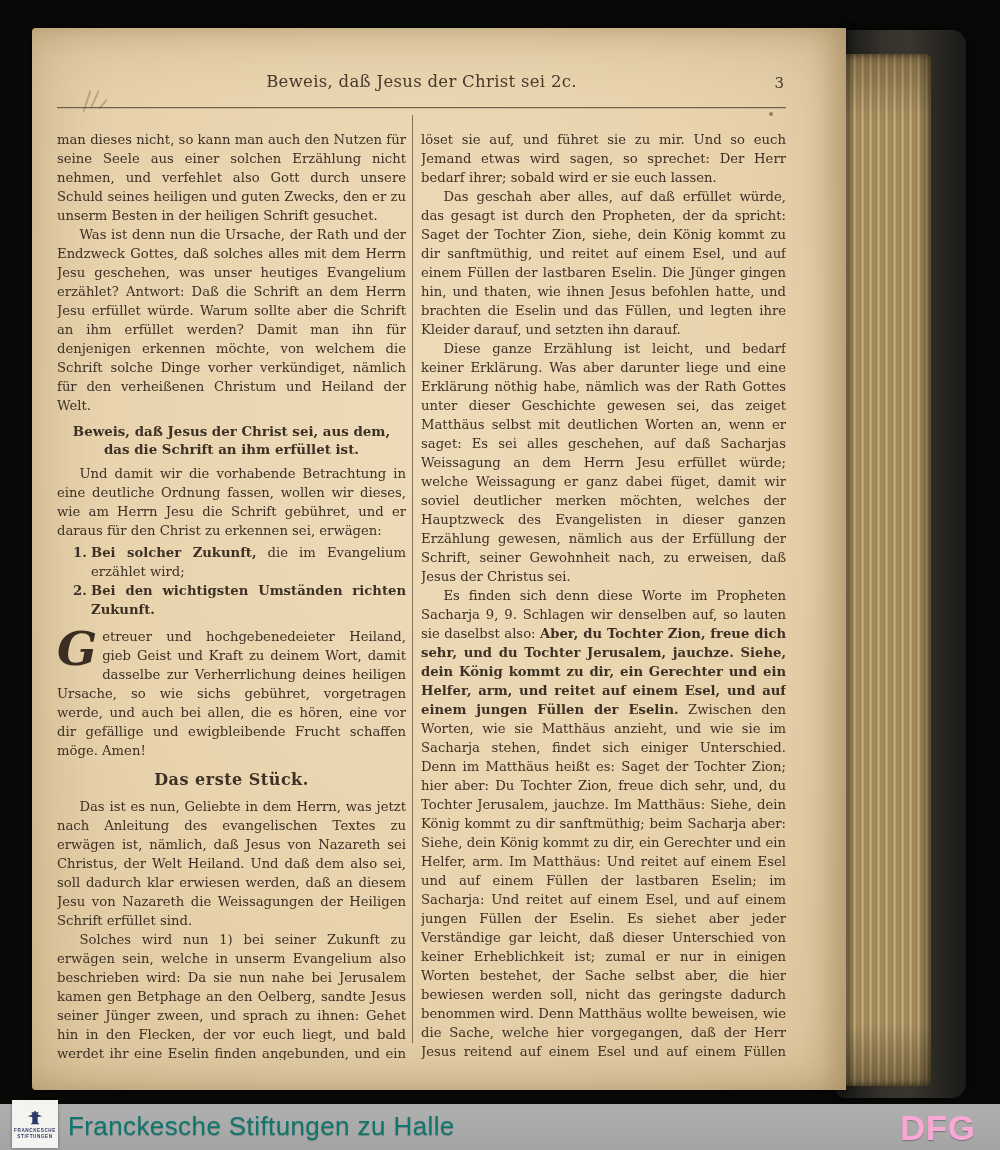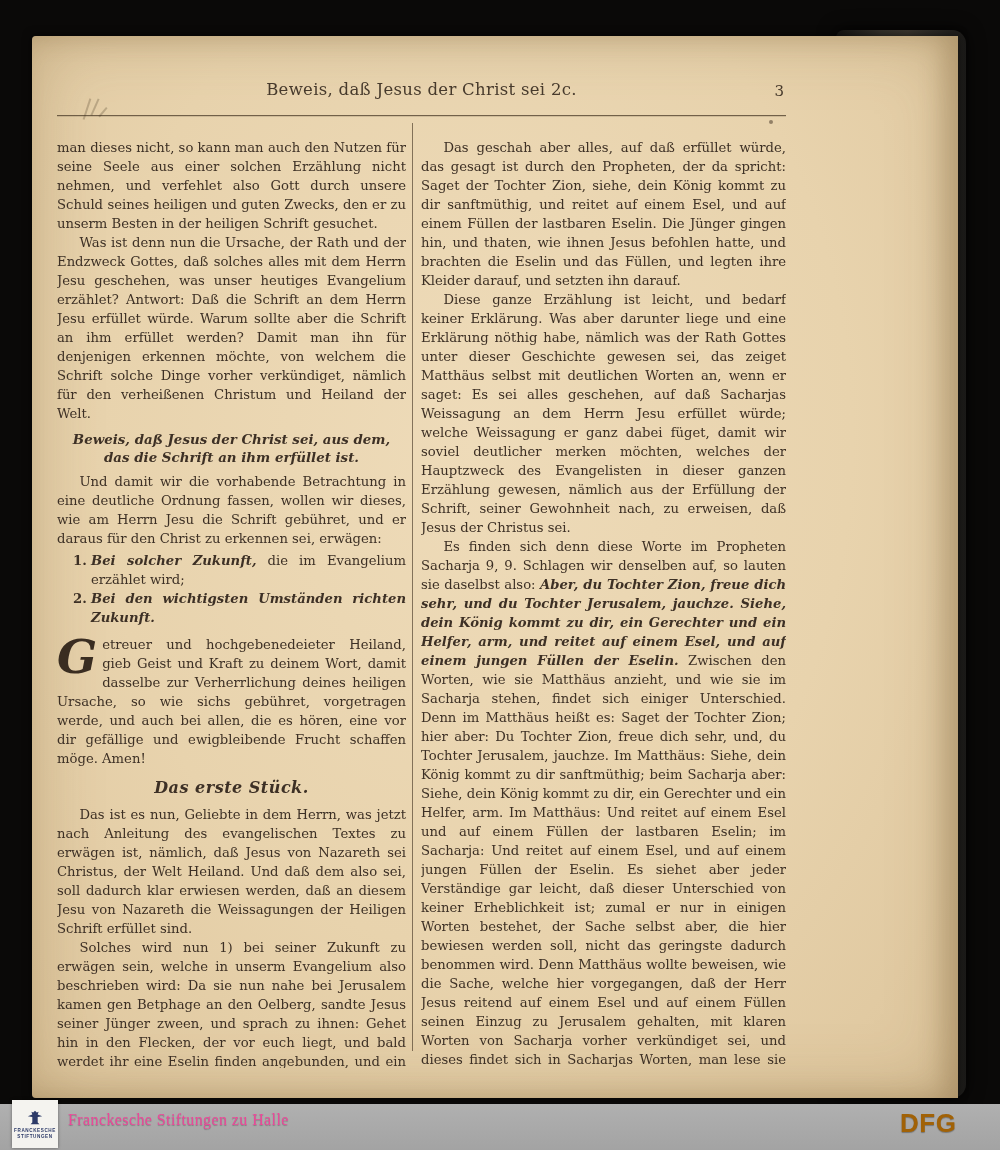--- a/index.html
+++ b/index.html
@@ -27,25 +27,24 @@
   }
   .fore-edge{
     position:absolute;left:845px;top:54px;width:86px;height:1032px;
     background:
       linear-gradient(180deg, rgba(60,45,20,.35) 0%, rgba(0,0,0,0) 6%, rgba(0,0,0,0) 94%, rgba(40,30,12,.4) 100%),
       repeating-linear-gradient(90deg,#b59c6c 0px,#c7ae80 2px,#937d4e 4px,#ab9263 6px,#8a744a 8px);
     border-radius:3px 6px 6px 3px;
     box-shadow:inset -6px 0 10px rgba(0,0,0,.45), inset 4px 0 6px rgba(0,0,0,.3);
   }
   .page{
-    position:absolute;left:32px;top:28px;width:926px;height:1062px;
+    position:absolute;left:32px;top:28px;width:814px;height:1062px;
     background:radial-gradient(ellipse at 48% 38%, #eedbb9 0%, #e8d3ad 55%, #ddc59c 100%);
     border-radius:4px 0 0 4px;
     box-shadow:inset 0 0 70px rgba(115,85,40,.28), inset -14px 0 24px rgba(100,70,30,.25), 0 0 10px rgba(0,0,0,.6);
-    margin-top:8px;
   }
   .pencil-mark{position:absolute;left:54px;top:62px;width:30px;height:30px;opacity:.4;}
   .pencil-mark i{position:absolute;display:block;width:1.5px;height:22px;background:#7d6c50;transform:rotate(18deg);}
   .pencil-mark i:nth-child(2){left:8px;height:18px;transform:rotate(24deg);}
   .pencil-mark i:nth-child(3){left:16px;height:12px;transform:rotate(40deg);top:8px;}
   .ink-speck{position:absolute;left:737px;top:84px;width:4px;height:4px;border-radius:50%;background:#4a3c2c;opacity:.55;}
 
   
   .page-header{position:absolute;left:25px;top:44px;width:729px;height:26px;}
   .running-title{
@@ -62,21 +61,21 @@
   .column{position:absolute;top:12px;height:930px;overflow:hidden;text-align:justify;
     font-size:13.2px;line-height:19px;color:var(--ink);}
   .column-left{left:0;width:349px;}
   .column-right{left:364px;width:365px;}
   .column-divider{
     position:absolute;left:355px;top:-3px;width:1px;height:928px;
     background:rgba(60,45,28,.6);
   }
   p{margin:0;}
   .para.indent{text-indent:1.7em;}
-  .b{font-weight:bold;font-style:italic;}
+  .b{font-weight:bold;}
   .heading{
     text-align:center;font-weight:bold;font-size:13.4px;line-height:18px;
     margin:7px 8px 6px 8px;text-indent:0;
   }
   .section-title{
     text-align:center;font-weight:bold;font-size:16px;letter-spacing:.5px;
     margin:10px 0 8px 0;text-indent:0;font-family:"DejaVu Serif",serif;
   }
   .list{margin:3px 0 6px 0;padding-left:16px;}
   .list-item{display:flex;}
@@ -94,27 +93,27 @@
     background:linear-gradient(180deg,#b0b0b0 0%,#a3a3a3 100%);
   }
   .franckesche-logo-box{
     position:absolute;left:12px;top:1100px;width:46px;height:48px;background:#f4f3ef;
     display:flex;flex-direction:column;align-items:center;justify-content:center;gap:1px;
     box-shadow:0 0 3px rgba(0,0,0,.4);
   }
   .logo-caption{font-family:"Liberation Sans",sans-serif;font-size:4.6px;line-height:5.4px;
     font-weight:bold;color:var(--logo-blue);letter-spacing:.6px;text-align:center;}
   .footer-title{
-    position:absolute;left:68px;top:1111px;color:#ec4899;
-    font-family:Liberation Serif, serif;font-size:16px;letter-spacing:.4px;
+    position:absolute;left:68px;top:1111px;color:#0f766e;
+    font-family:Liberation Sans, sans-serif;font-size:26px;letter-spacing:.4px;
     text-shadow:0 1px 1px rgba(0,0,0,.25);
   }
   .dfg-logo{
-    position:absolute;left:900px;top:1108px;color:#a16207;
-    font-family:"Liberation Sans",sans-serif;font-weight:bold;font-size:26px;
+    position:absolute;left:900px;top:1108px;color:#f9a8d4;
+    font-family:"Liberation Sans",sans-serif;font-weight:bold;font-size:35px;
     letter-spacing:.5px;transform:scaleY(1.02);
     text-shadow:0 1px 1px rgba(0,0,0,.3);
   }
 </style>
 </head>
 <body>
 
 <div class="book-cover"></div>
 <div class="fore-edge"></div>
 
@@ -149,20 +148,21 @@
           </div>
         </div>
         <p class="dropcap"><span class="initial">G</span><span>etreuer und hochgebenedeieter Heiland, gieb Geist und Kraft zu deinem Wort, damit dasselbe zur Verherrlichung deines heiligen Ursache, so wie sichs gebühret, vorgetragen werde, und auch bei allen, die es hören, eine vor dir gefällige und ewigbleibende Frucht schaffen möge.  Amen!</span></p>
         <p class="section-title"><span class="b">Das erste Stück.</span></p>
         <p class="para indent"><span>Das ist es nun, Geliebte in dem Herrn, was jetzt nach Anleitung des evangelischen Textes zu erwägen ist, nämlich, daß Jesus von Nazareth sei Christus, der Welt Heiland.  Und daß dem also sei, soll dadurch klar erwiesen werden, daß an diesem Jesu von Nazareth die Weissagungen der Heiligen Schrift erfüllet sind.</span></p>
         <p class="para indent"><span>Solches wird nun 1) bei seiner Zukunft zu erwägen sein, welche in unserm Evangelium also beschrieben wird: Da sie nun nahe bei Jerusalem kamen gen Betphage an den Oelberg, sandte Jesus seiner Jünger zween, und sprach zu ihnen: Gehet hin in den Flecken, der vor euch liegt, und bald werdet ihr eine Eselin finden angebunden, und ein Füllen bei ihr;</span></p>
       </div>
     <div class="column-divider"></div>
     <div class="column column-right">
       <div id="col-right">
+          <p class="para"><span>löset sie auf, und führet sie zu mir.  Und so euch Jemand etwas wird sagen, so sprechet: Der Herr bedarf ihrer; sobald wird er sie euch lassen.</span></p>
           <p class="para indent"><span>Das geschah aber alles, auf daß erfüllet würde, das gesagt ist durch den Propheten, der da spricht: Saget der Tochter Zion, siehe, dein König kommt zu dir sanftmüthig, und reitet auf einem Esel, und auf einem Füllen der lastbaren Eselin.  Die Jünger gingen hin, und thaten, wie ihnen Jesus befohlen hatte, und brachten die Eselin und das Füllen, und legten ihre Kleider darauf, und setzten ihn darauf.</span></p>
           <p class="para indent"><span>Diese ganze Erzählung ist leicht, und bedarf keiner Erklärung.  Was aber darunter liege und eine Erklärung nöthig habe, nämlich was der Rath Gottes unter dieser Geschichte gewesen sei, das zeiget Matthäus selbst mit deutlichen Worten an, wenn er saget: Es sei alles geschehen, auf daß Sacharjas Weissagung an dem Herrn Jesu erfüllet würde; welche Weissagung er ganz dabei füget, damit wir soviel deutlicher merken möchten, welches der Hauptzweck des Evangelisten in dieser ganzen Erzählung gewesen, nämlich aus der Erfüllung der Schrift, seiner Gewohnheit nach, zu erweisen, daß Jesus der Christus sei.</span></p>
           <p class="para indent"><span>Es finden sich denn diese Worte im Propheten Sacharja 9, 9. Schlagen wir denselben auf, so lauten sie daselbst also: </span><span class="b">Aber, du Tochter Zion, freue dich sehr, und du Tochter Jerusalem, jauchze.  Siehe, dein König kommt zu dir, ein Gerechter und ein Helfer, arm, und reitet auf einem Esel, und auf einem jungen Füllen der Eselin.</span><span> Zwischen den Worten, wie sie Matthäus anzieht, und wie sie im Sacharja stehen, findet sich einiger Unterschied. Denn im Matthäus heißt es: Saget der Tochter Zion; hier aber: Du Tochter Zion, freue dich sehr, und, du Tochter Jerusalem, jauchze. Im Matthäus: Siehe, dein König kommt zu dir sanftmüthig; beim Sacharja aber: Siehe, dein König kommt zu dir, ein Gerechter und ein Helfer, arm.  Im Matthäus: Und reitet auf einem Esel und auf einem Füllen der lastbaren Eselin; im Sacharja: Und reitet auf einem Esel, und auf einem jungen Füllen der Eselin.  Es siehet aber jeder Verständige gar leicht, daß dieser Unterschied von keiner Erheblichkeit ist; zumal er nur in einigen Worten bestehet, der Sache selbst aber, die hier bewiesen werden soll, nicht das geringste dadurch benommen wird.  Denn Matthäus wollte beweisen, wie die Sache, welche hier vorgegangen, daß der Herr Jesus reitend auf einem Esel und auf einem Füllen seinen Einzug zu Jerusalem gehalten, mit klaren Worten von Sacharja vorher verkündiget sei, und dieses findet sich in Sacharjas Worten, man lese sie nun, entweder wie sie vom Matthäus in seinem</span></p>
         </div>
 
     </div>
   </div>
 </div>
 
 <div class="footer-bar"></div>

